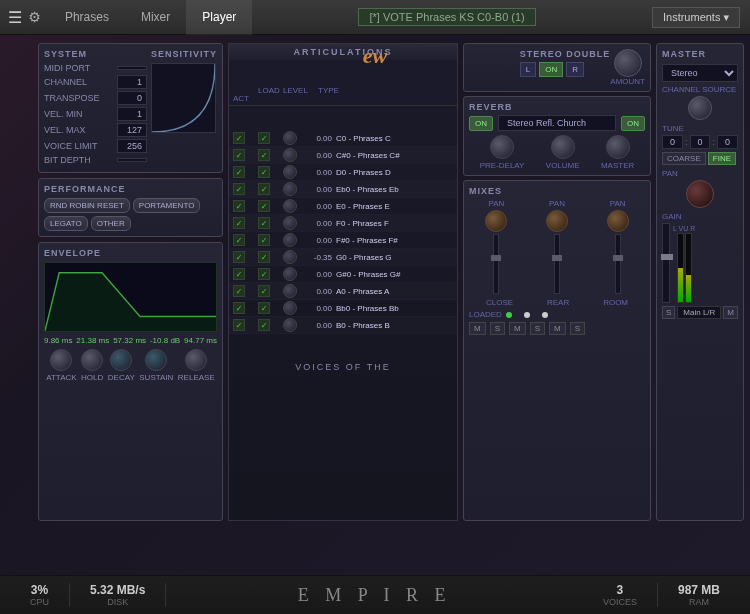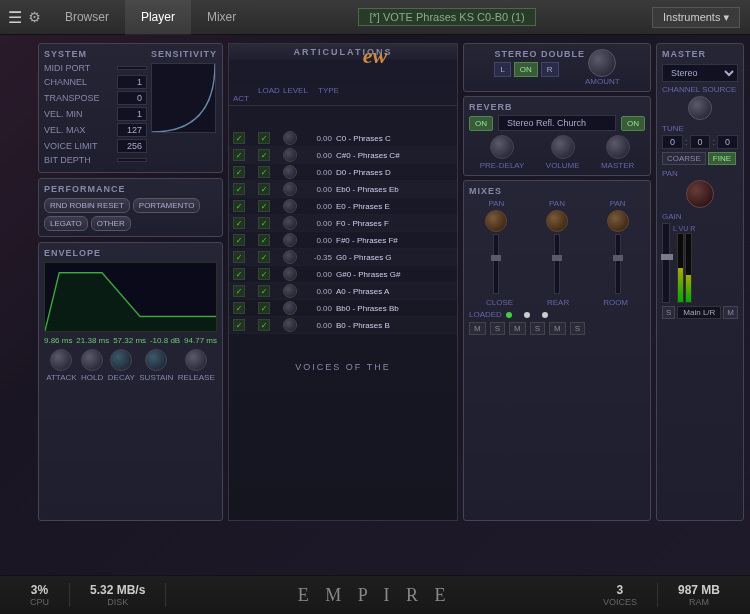--- a/index.html
+++ b/index.html
@@ -268,23 +268,23 @@
   </style>
 </head>
 <body>
 
 <div class="top-bar">
   <div class="top-bar-left">
     <span class="hamburger-icon">☰</span>
     <span class="gear-icon">⚙</span>
   </div>
   <div class="nav-tabs">
-    <div class="nav-tab">Browser</div>
+    <div class="nav-tab">Phrases</div>
+    <div class="nav-tab">Mixer</div>
     <div class="nav-tab active">Player</div>
-    <div class="nav-tab">Mixer</div>
   </div>
   <div class="top-bar-center">
     <div class="vote-badge">[*] VOTE Phrases KS C0-B0 (1)</div>
   </div>
   <div class="top-bar-right">
     <button class="instruments-btn">Instruments ▾</button>
   </div>
 </div>
 
 <div class="main-body">
@@ -534,21 +534,21 @@
           </div>
         <div class="voices-of">VOICES OF THE</div>
       </div>
     </div>
 
     <div style="flex:1; display:flex; gap:5px;">
 
       <div style="flex:1; display:flex; flex-direction:column; gap:4px;">
 
         <div class="panel">
-          <div style="display:flex; justify-content:center; align-items:flex-start;">
+          <div style="display:flex; justify-content:flex-end; align-items:flex-start;">
             <div>
               <div class="section-header">STEREO DOUBLE</div>
               <div style="display:flex; gap:3px; align-items:center;">
                 <button class="stereo-btn">L</button>
                 <button class="stereo-btn active">ON</button>
                 <button class="stereo-btn">R</button>
               </div>
             </div>
             <div style="display:flex; flex-direction:column; align-items:center;">
               <div class="amount-knob"></div>

